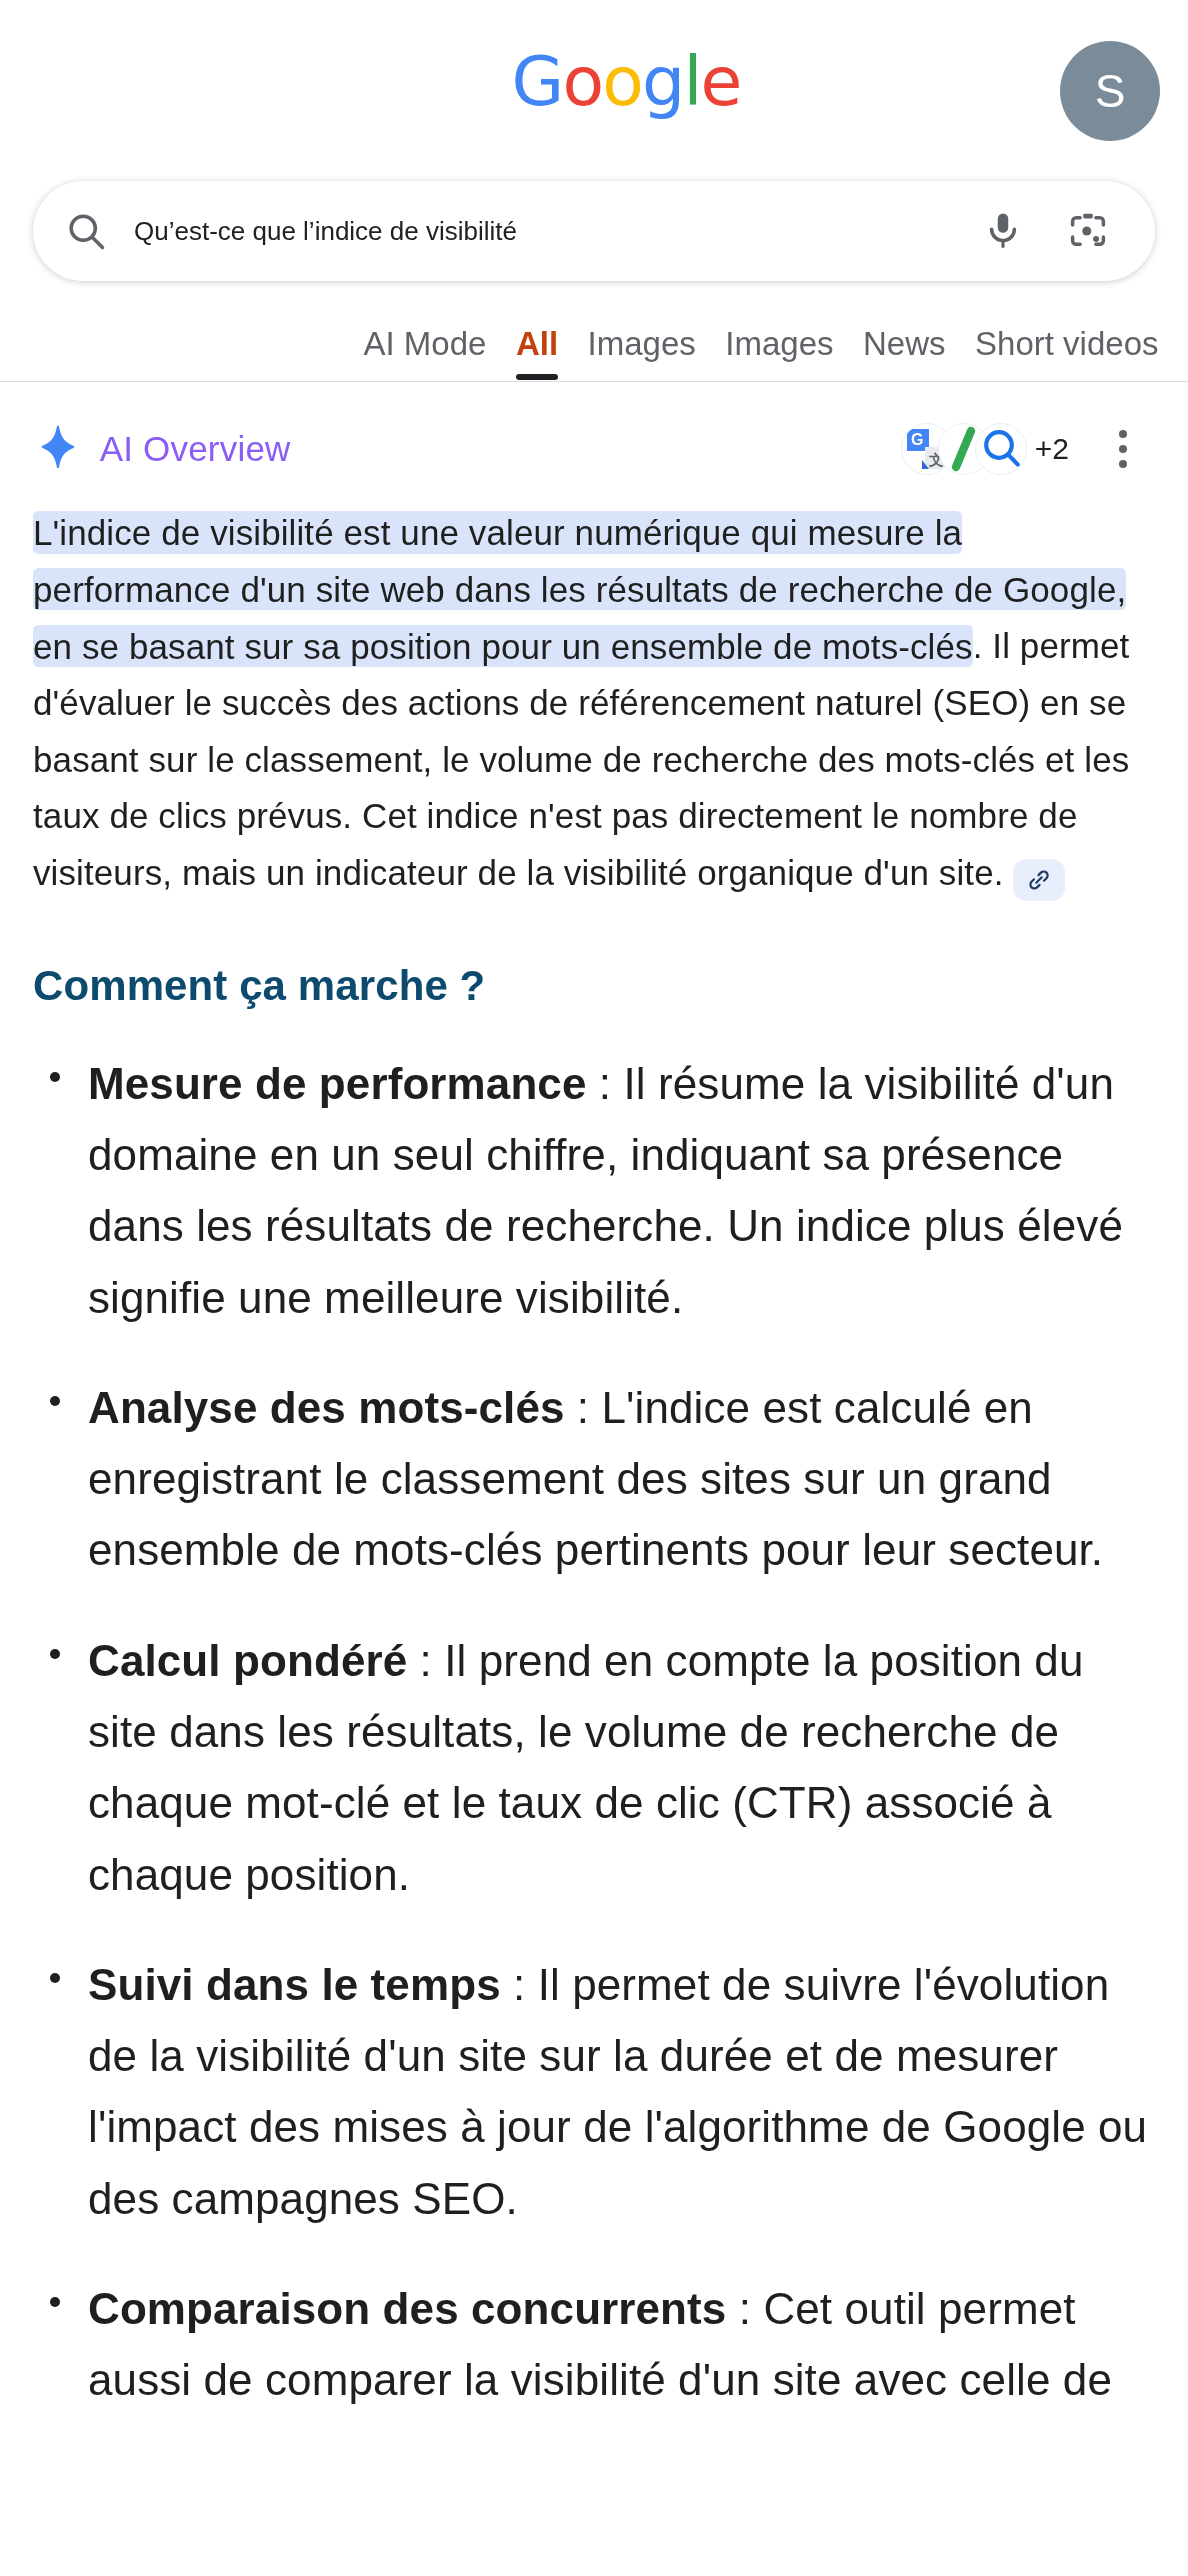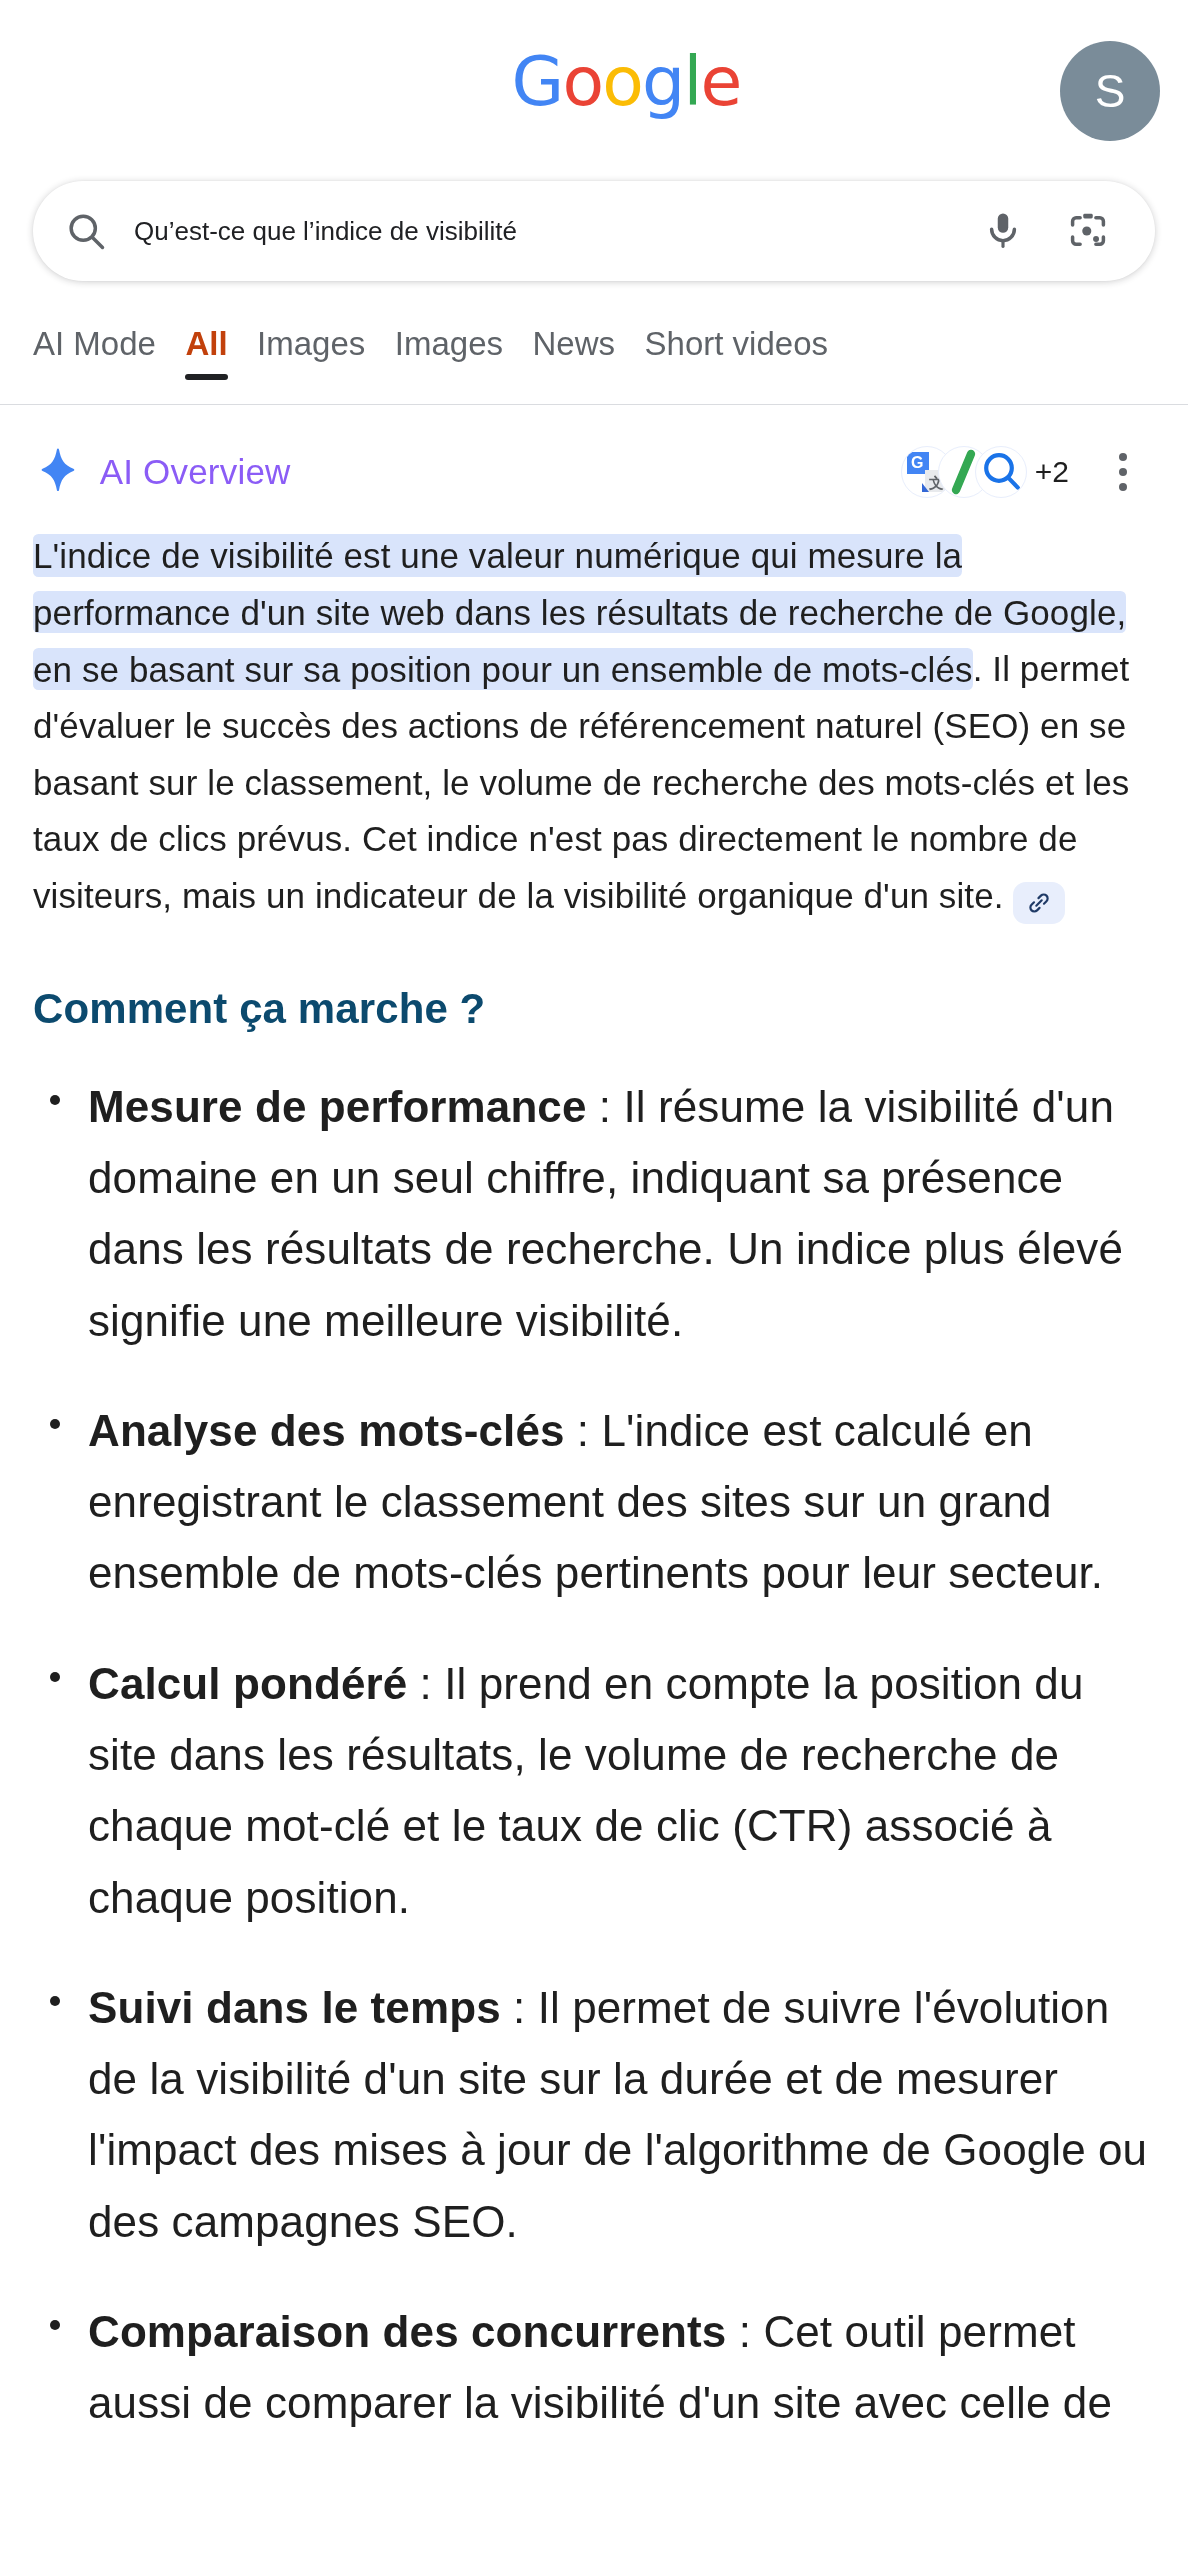--- a/index.html
+++ b/index.html
@@ -84,23 +84,24 @@
   .sb-icon.mic { width: 79px; }
   .sb-icon.lens { width: 79px; margin-left: 5.5px; }
 
   
   .tabs {
     display: flex;
     align-items: flex-start;
     gap: 0;
     padding: 46px 0 0 33px;
     border-bottom: 0.9px solid #dadce0;
-    height: 124px;
+    height: 101px;
     overflow: hidden;
     white-space: nowrap;
+    justify-content: flex-end;
   }
   .tab {
     font-size: 33px;
     color: #5f6368;
     padding: 0 29.5px 20px 0;
     position: relative;
     line-height: 1;
   }
   .tab:first-child { padding-left: 0; }
   .tab.active { color: #c2410c; font-weight: 700; }

